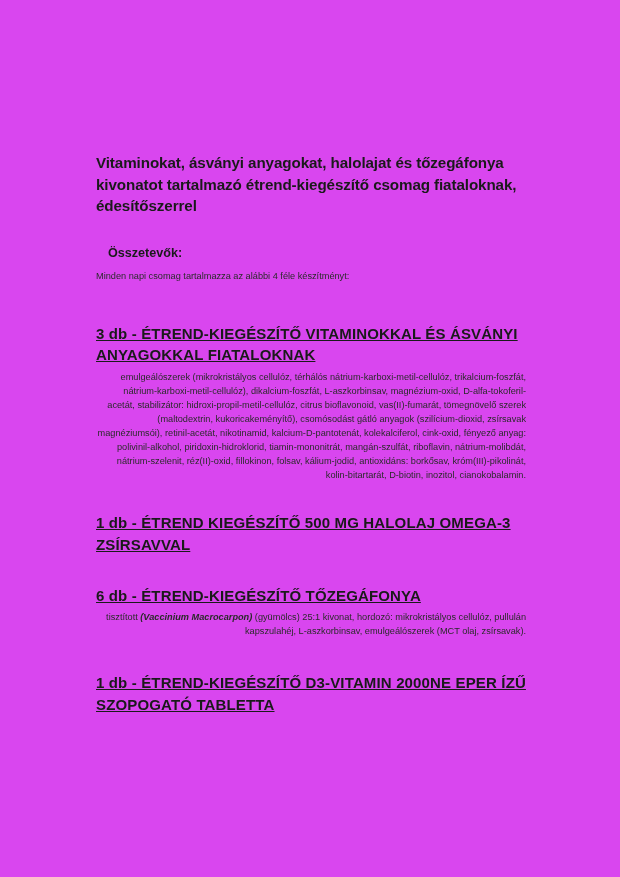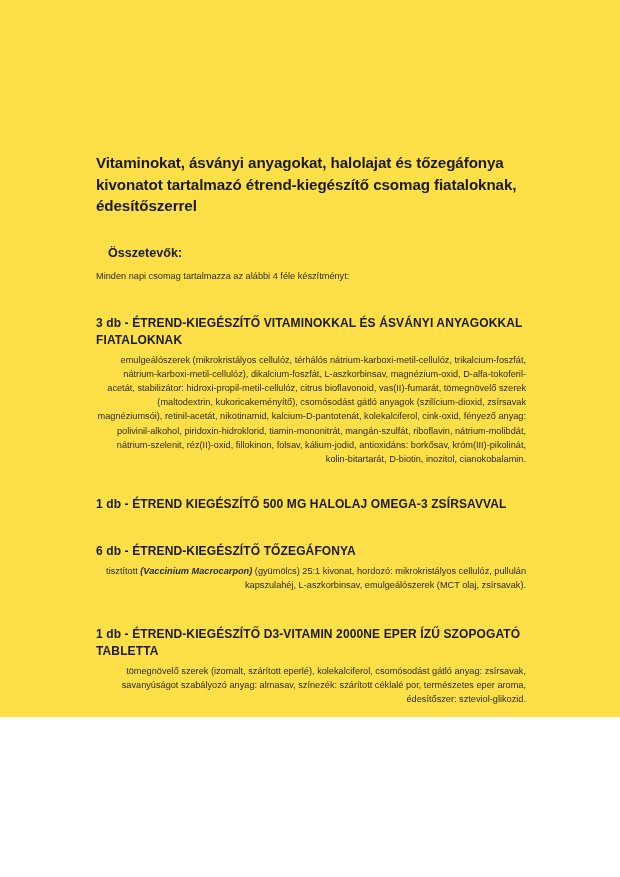--- a/index.html
+++ b/index.html
@@ -12,22 +12,22 @@
     width: 620px;
     height: 877px;
     font-family: "Liberation Sans", sans-serif;
     color: #1c1c1c;
     -webkit-font-smoothing: antialiased;
     overflow: hidden;
   }
   .page {
     position: relative;
     width: 620px;
-    height: 717px;
-    background: #fde047;
+    height: 877px;
+    background: #d946ef;
     box-sizing: border-box;
   }
   .content {
     position: absolute;
     left: 96px;
     top: 152px;
     width: 430px;
   }
   .doc-title {
     font-size: 15.2px;
@@ -40,36 +40,37 @@
   .section-label {
     font-size: 12.6px;
     font-weight: bold;
     line-height: 1.35;
     margin: 0 0 8px 12px;
     color: #1a1a1a;
   }
   .intro-line {
     font-size: 9.2px;
     line-height: 1.45;
-    margin: 0 0 32px 0;
+    margin: 0 0 40px 0;
     color: #2a2a2a;
   }
   .product-block {
     margin: 0 0 22px 0;
   }
   .product-block:last-child {
     margin-bottom: 0;
   }
   .product-heading {
-    font-size: 12px;
+    font-size: 15px;
     font-weight: bold;
     line-height: 1.42;
     margin: 4px 0 4px 0;
     color: #1a1a1a;
     letter-spacing: 0.01em;
+    text-decoration: underline;
   }
   .product-ingredients {
     font-size: 9.2px;
     line-height: 1.53;
     margin: 0;
     color: #2a2a2a;
     text-align: right;
   }
   .product-ingredients b {
     font-weight: bold;
@@ -103,17 +104,16 @@
       <div class="product-heading">1 db - ÉTREND KIEGÉSZÍTŐ 500 MG HALOLAJ OMEGA-3 ZSÍRSAVVAL</div>
     </div>
 
     <div class="product-block gap-xl">
       <div class="product-heading">6 db - ÉTREND-KIEGÉSZÍTŐ TŐZEGÁFONYA</div>
       <p class="product-ingredients"><span>tisztított </span><span class="bi">(Vaccinium Macrocarpon)</span><span> (gyümölcs) 25:1 kivonat, hordozó: mikrokristályos cellulóz, pullulán kapszulahéj, L-aszkorbinsav, emulgeálószerek (MCT olaj, zsírsavak).</span></p>
     </div>
 
     <div class="product-block">
       <div class="product-heading">1 db - ÉTREND-KIEGÉSZÍTŐ D3-VITAMIN 2000NE EPER ÍZŰ SZOPOGATÓ TABLETTA</div>
-      <p class="product-ingredients">tömegnövelő szerek (izomalt, szárított eperlé), kolekalciferol, csomósodást gátló anyag: zsírsavak, savanyúságot szabályozó anyag: almasav, színezék: szárított céklalé por, természetes eper aroma, édesítőszer: szteviol-glikozid.</p>
     </div>
 
   </div>
 </div>
 
 </body></html>

